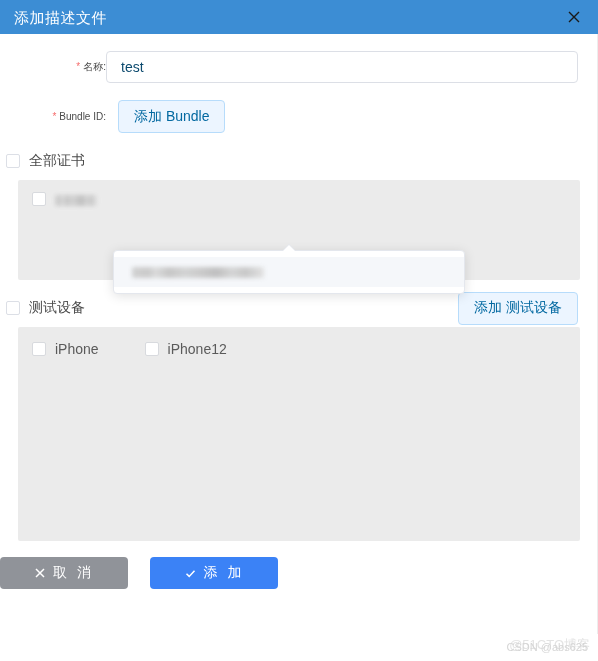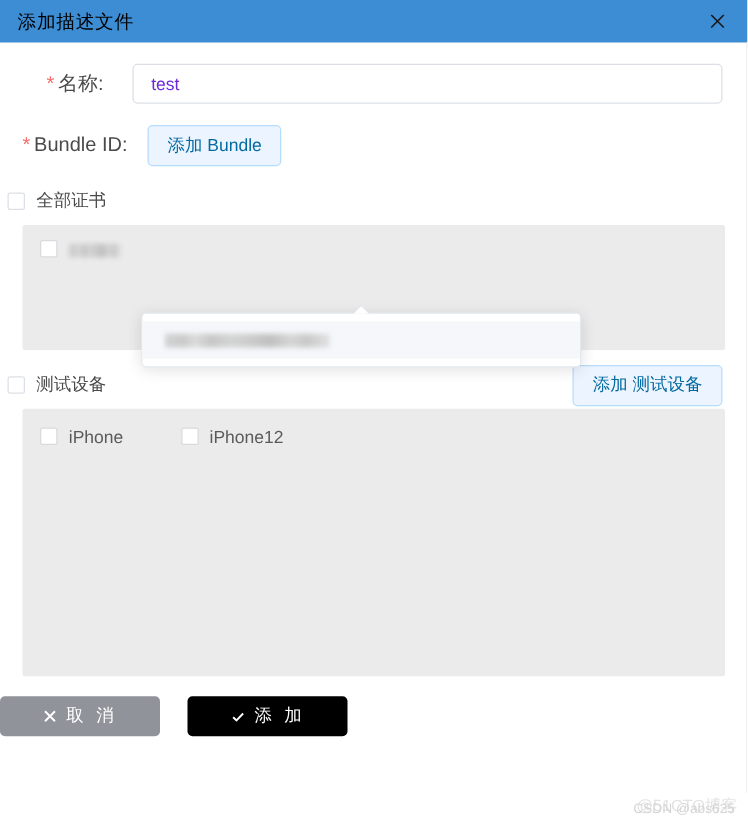--- a/index.html
+++ b/index.html
@@ -31,21 +31,21 @@
   .titlebar {
     height: 34px;
     background: #3c8dd4;
     display: flex;
     align-items: center;
     justify-content: space-between;
     padding: 0 14px 0 14px;
     box-sizing: border-box;
   }
   .titlebar .title {
-    color: #000000;
+    color: #ffffff;
     font-size: 15px;
     letter-spacing: 0.5px;
     line-height: 1;
   }
   .close-btn {
     width: 20px;
     height: 20px;
     display: flex;
     align-items: center;
     justify-content: center;
@@ -62,44 +62,44 @@
   .form-row {
     display: flex;
     align-items: center;
     padding: 0 20px 0 14px;
     margin-top: 17px;
     position: relative;
   }
   .form-row .label {
     width: 92px;
     flex: 0 0 92px;
-    font-size: 16px;
+    font-size: 10px;
     color: #4a4a4a;
-    text-align: center;
+    text-align: right;
     white-space: nowrap;
   }
   .form-row .label .req {
     color: #f56c6c;
     margin-right: 3px;
   }
 
   .input-box {
     flex: 1;
     height: 32px;
     border: 1px solid #dcdfe6;
     border-radius: 4px;
     background: #fff;
     display: flex;
     align-items: center;
     padding: 0 14px;
     box-sizing: border-box;
     font-size: 14px;
     color: #5a5a5a;
   }
-  .input-box.value { color: #6d28d9; }
+  .input-box.value { color: #0c4a6e; }
   .input-box.select {
     justify-content: space-between;
     cursor: pointer;
   }
   .input-box.focus {
     border-color: #5aa7e8;
   }
   .placeholder { color: #b6b9be; }
   .chev {
     color: #c7c9ce;
@@ -247,21 +247,21 @@
     border: none;
     box-sizing: border-box;
   }
   .btn .gl {
     margin-right: 7px;
     display: flex;
     align-items: center;
     letter-spacing: 0;
   }
   .btn.cancel { background: #909399; }
-  .btn.submit { background: #000000; }
+  .btn.submit { background: #3b82f6; }
 
   
   .scroll-track {
     position: absolute;
     right: 0;
     top: 34px;
     width: 1px;
     height: 600px;
     background: #ededed;
   }

